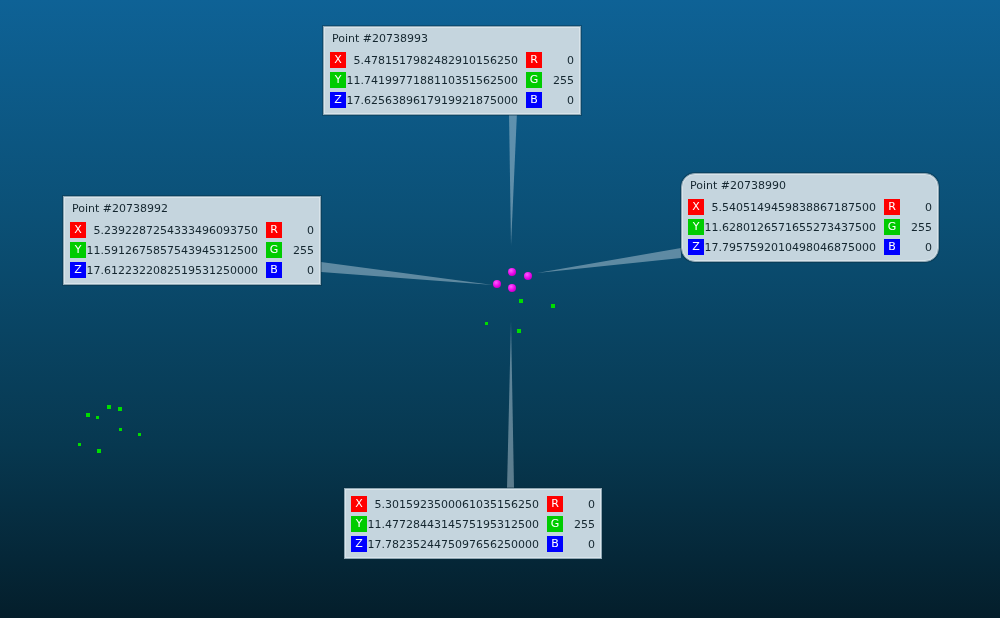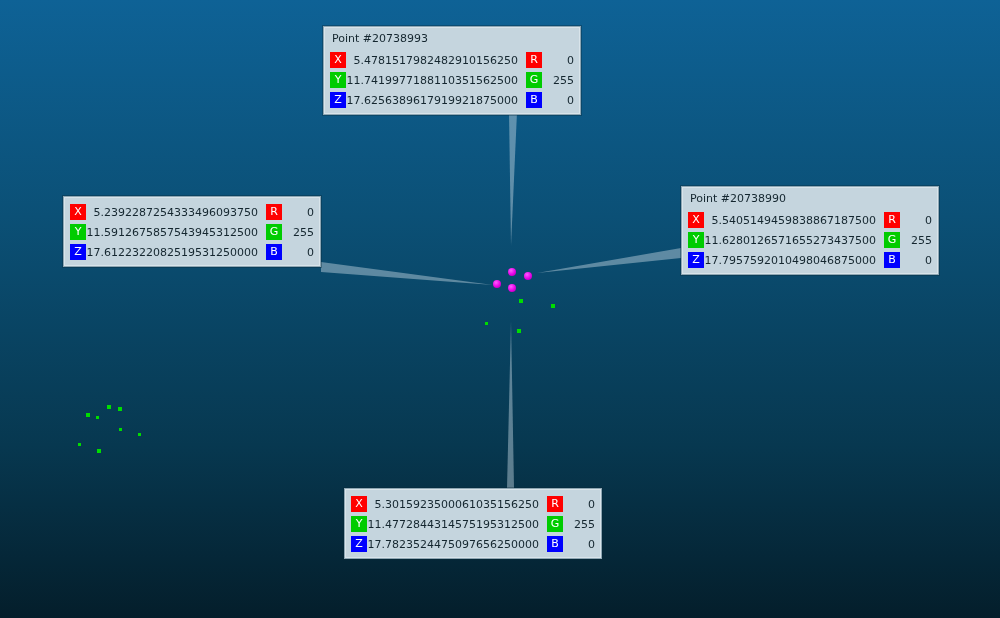--- a/index.html
+++ b/index.html
@@ -71,21 +71,21 @@
     white-space: nowrap;
     letter-spacing: 0;
   }
   .rgbval {
     flex: 0 0 32px;
     text-align: right;
     white-space: nowrap;
   }
   .label-top    { left: 323px; top: 26px;  }
   .label-left   { left: 63px;  top: 196px; }
-  .label-right  { left: 681px; top: 186px; }
+  .label-right  { left: 681px; top: 173px; border-radius: 14px; }
   .label-bottom { left: 344px; top: 488px; }
 </style>
 </head>
 <body>
 
 <div id="viewport">
   <svg id="leader-lines">
       <polygon points="509,112 517,112 511,246" fill="rgba(198,216,226,0.45)"></polygon>
       <polygon points="321,262 321,272 493,285" fill="rgba(198,216,226,0.45)"></polygon>
       <polygon points="681,248 681,258 537,273" fill="rgba(198,216,226,0.45)"></polygon>
@@ -126,20 +126,21 @@
     </div>
     <div class="pl-row">
       <span class="chip chip-blue">Z</span>
       <span class="val">17.6256389617919921875000</span>
       <span class="chip chip-blue">B</span>
       <span class="rgbval">0</span>
     </div>
   </div>
 
   <div class="point-label label-left">
+    <div class="pl-title">Point #20738992</div>
     <div class="pl-row">
       <span class="chip chip-red">X</span>
       <span class="val">5.2392287254333496093750</span>
       <span class="chip chip-red">R</span>
       <span class="rgbval">0</span>
     </div>
     <div class="pl-row">
       <span class="chip chip-green">Y</span>
       <span class="val">11.5912675857543945312500</span>
       <span class="chip chip-green">G</span>

